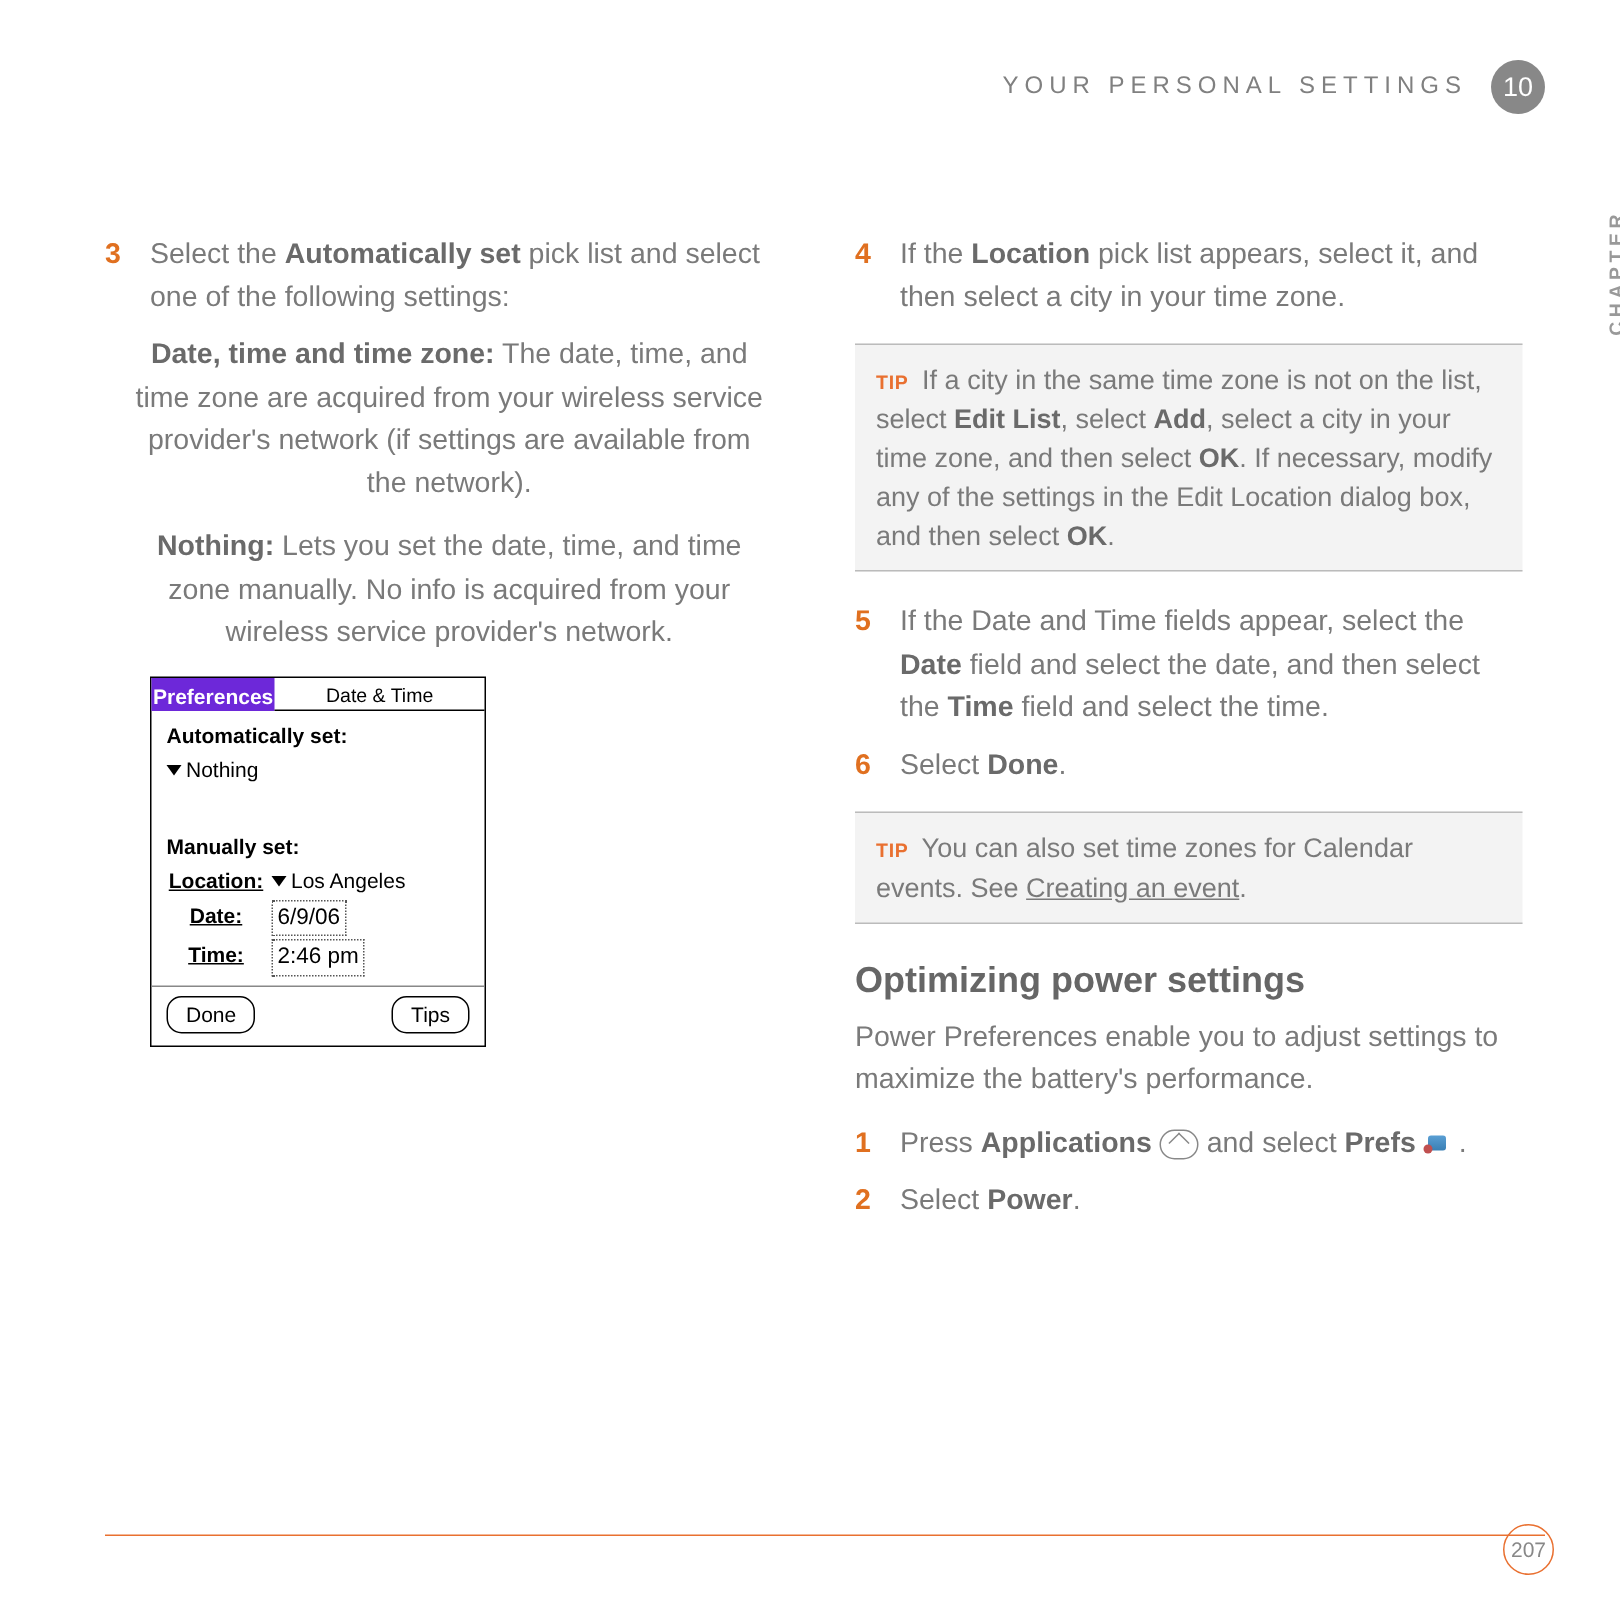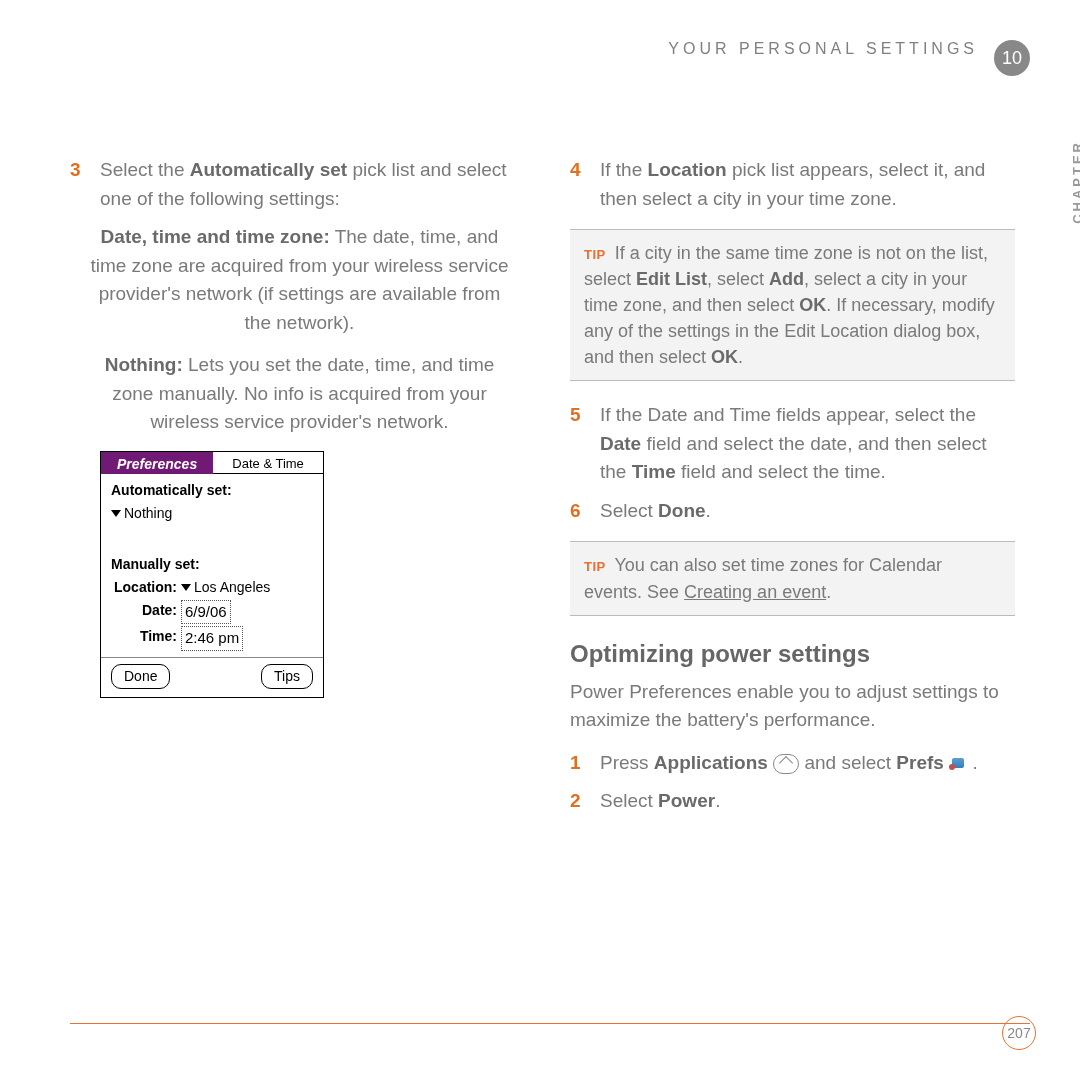--- a/index.html
+++ b/index.html
@@ -1,18 +1,18 @@
 <!DOCTYPE html>
 <html><head>
 <meta charset="utf-8">
 <style>
   * { box-sizing: border-box; margin: 0; padding: 0; }
   html, body { width: 1080px; height: 1080px; background: #fff; font-family: Arial, Helvetica, sans-serif; color: #6a6a6a; }
   .page { position: relative; width: 1080px; height: 1080px; padding: 36px 50px 30px 70px; }
-  .header-line { position: absolute; top: 40px; right: 50px; display: flex; align-items: flex-start; gap: 16px; }
+  .header-line { position: absolute; top: 40px; right: 50px; display: flex; align-items: center; gap: 16px; }
   .header-text { font-size: 16px; letter-spacing: 4px; color: #808080; }
   .chapter-badge { width: 36px; height: 36px; border-radius: 50%; background: #888; color: #fff; display: flex; align-items: center; justify-content: center; font-size: 18px; font-weight: 500; }
   .chapter-side { position: absolute; top: 140px; right: 10px; transform: rotate(-90deg); transform-origin: right top; font-size: 13px; letter-spacing: 3px; color: #999; font-weight: bold; }
   .columns { display: flex; gap: 55px; margin-top: 120px; }
   .col { width: 445px; font-size: 19px; line-height: 1.5; color: #7a7a7a; }
   .step { display: flex; margin-bottom: 10px; }
   .step-num { width: 30px; flex-shrink: 0; color: #e07020; font-weight: bold; font-size: 19px; }
   .step-body { flex: 1; }
   .indent-body { margin-left: 14px; margin-bottom: 14px; text-align: center; }
   b { color: #6a6a6a; font-weight: bold; }
@@ -24,32 +24,32 @@
   .inline-icon { display: inline-block; vertical-align: middle; }
   .apps-icon { width: 26px; height: 20px; border: 1.5px solid #888; border-radius: 10px; position: relative; }
   .apps-icon::after { content: ""; position: absolute; left: 7px; top: 3px; width: 9px; height: 9px; border: 1.5px solid #888; border-bottom: none; border-right: none; transform: rotate(45deg); }
   .prefs-icon { width: 18px; height: 16px; display: inline-block; position: relative; }
   .prefs-icon::before { content: ""; position: absolute; left: 3px; top: 2px; width: 12px; height: 10px; background: linear-gradient(#5a9fd4, #3a7fb4); border-radius: 2px; }
   .prefs-icon::after { content: ""; position: absolute; left: 0; top: 8px; width: 6px; height: 6px; background: #c05050; border-radius: 50%; }
 
   
   .prefs-screen { margin-left: 30px; margin-top: 14px; width: 224px; border: 1.5px solid #000; background: #fff; font-family: Arial, sans-serif; font-size: 14px; color: #000; }
   .prefs-titlebar { display: flex; align-items: stretch; height: 22px; }
-  .prefs-tab { background: #701a75; color: #fff; font-weight: bold; padding: 2px 16px; font-size: 14px; font-style: italic; }
+  .prefs-tab { background: #6d28d9; color: #fff; font-weight: bold; padding: 2px 1px; font-size: 14px; }
   .prefs-title-right { flex: 1; text-align: center; padding: 2px 6px; border-bottom: 1.5px solid #000; font-size: 13px; }
   .prefs-body { padding: 6px 10px 4px 10px; }
   .prefs-body .lbl { font-weight: bold; font-size: 14px; }
   .prefs-body .row { margin: 2px 0; font-size: 14px; }
   .tri { display: inline-block; width: 0; height: 0; border-left: 5px solid transparent; border-right: 5px solid transparent; border-top: 7px solid #000; vertical-align: middle; margin-right: 3px; }
   .dotfield { border: 1px dotted #555; padding: 0 3px; font-size: 15px; display: inline-block; }
   .prefs-divider { border-top: 1px solid #888; margin: 0; }
   .prefs-footer { display: flex; justify-content: space-between; padding: 6px 10px 8px 10px; }
   .palm-btn { border: 1.5px solid #000; border-radius: 10px; background: #fff; padding: 1px 12px; font-size: 14px; color: #000; }
   .prefs-body .fieldrow { display: flex; }
-  .prefs-body .fieldrow .fl { width: 70px; text-align: right; font-weight: bold; padding-right: 4px; }
+  .prefs-body .fieldrow .fl { width: 70px; text-align: center; font-weight: bold; padding-right: 4px; text-decoration: underline; }
 
   .footer-line { position: absolute; left: 70px; right: 50px; bottom: 56px; border-top: 1px solid #e97030; }
   .page-num { position: absolute; right: 44px; bottom: 30px; width: 34px; height: 34px; border: 1.3px solid #e97030; border-radius: 50%; display: flex; align-items: center; justify-content: center; font-size: 14px; color: #888; }
 </style>
 </head>
 <body>
 
 <div class="page">
   <div class="header-line">
     <span class="header-text">YOUR PERSONAL SETTINGS</span>

